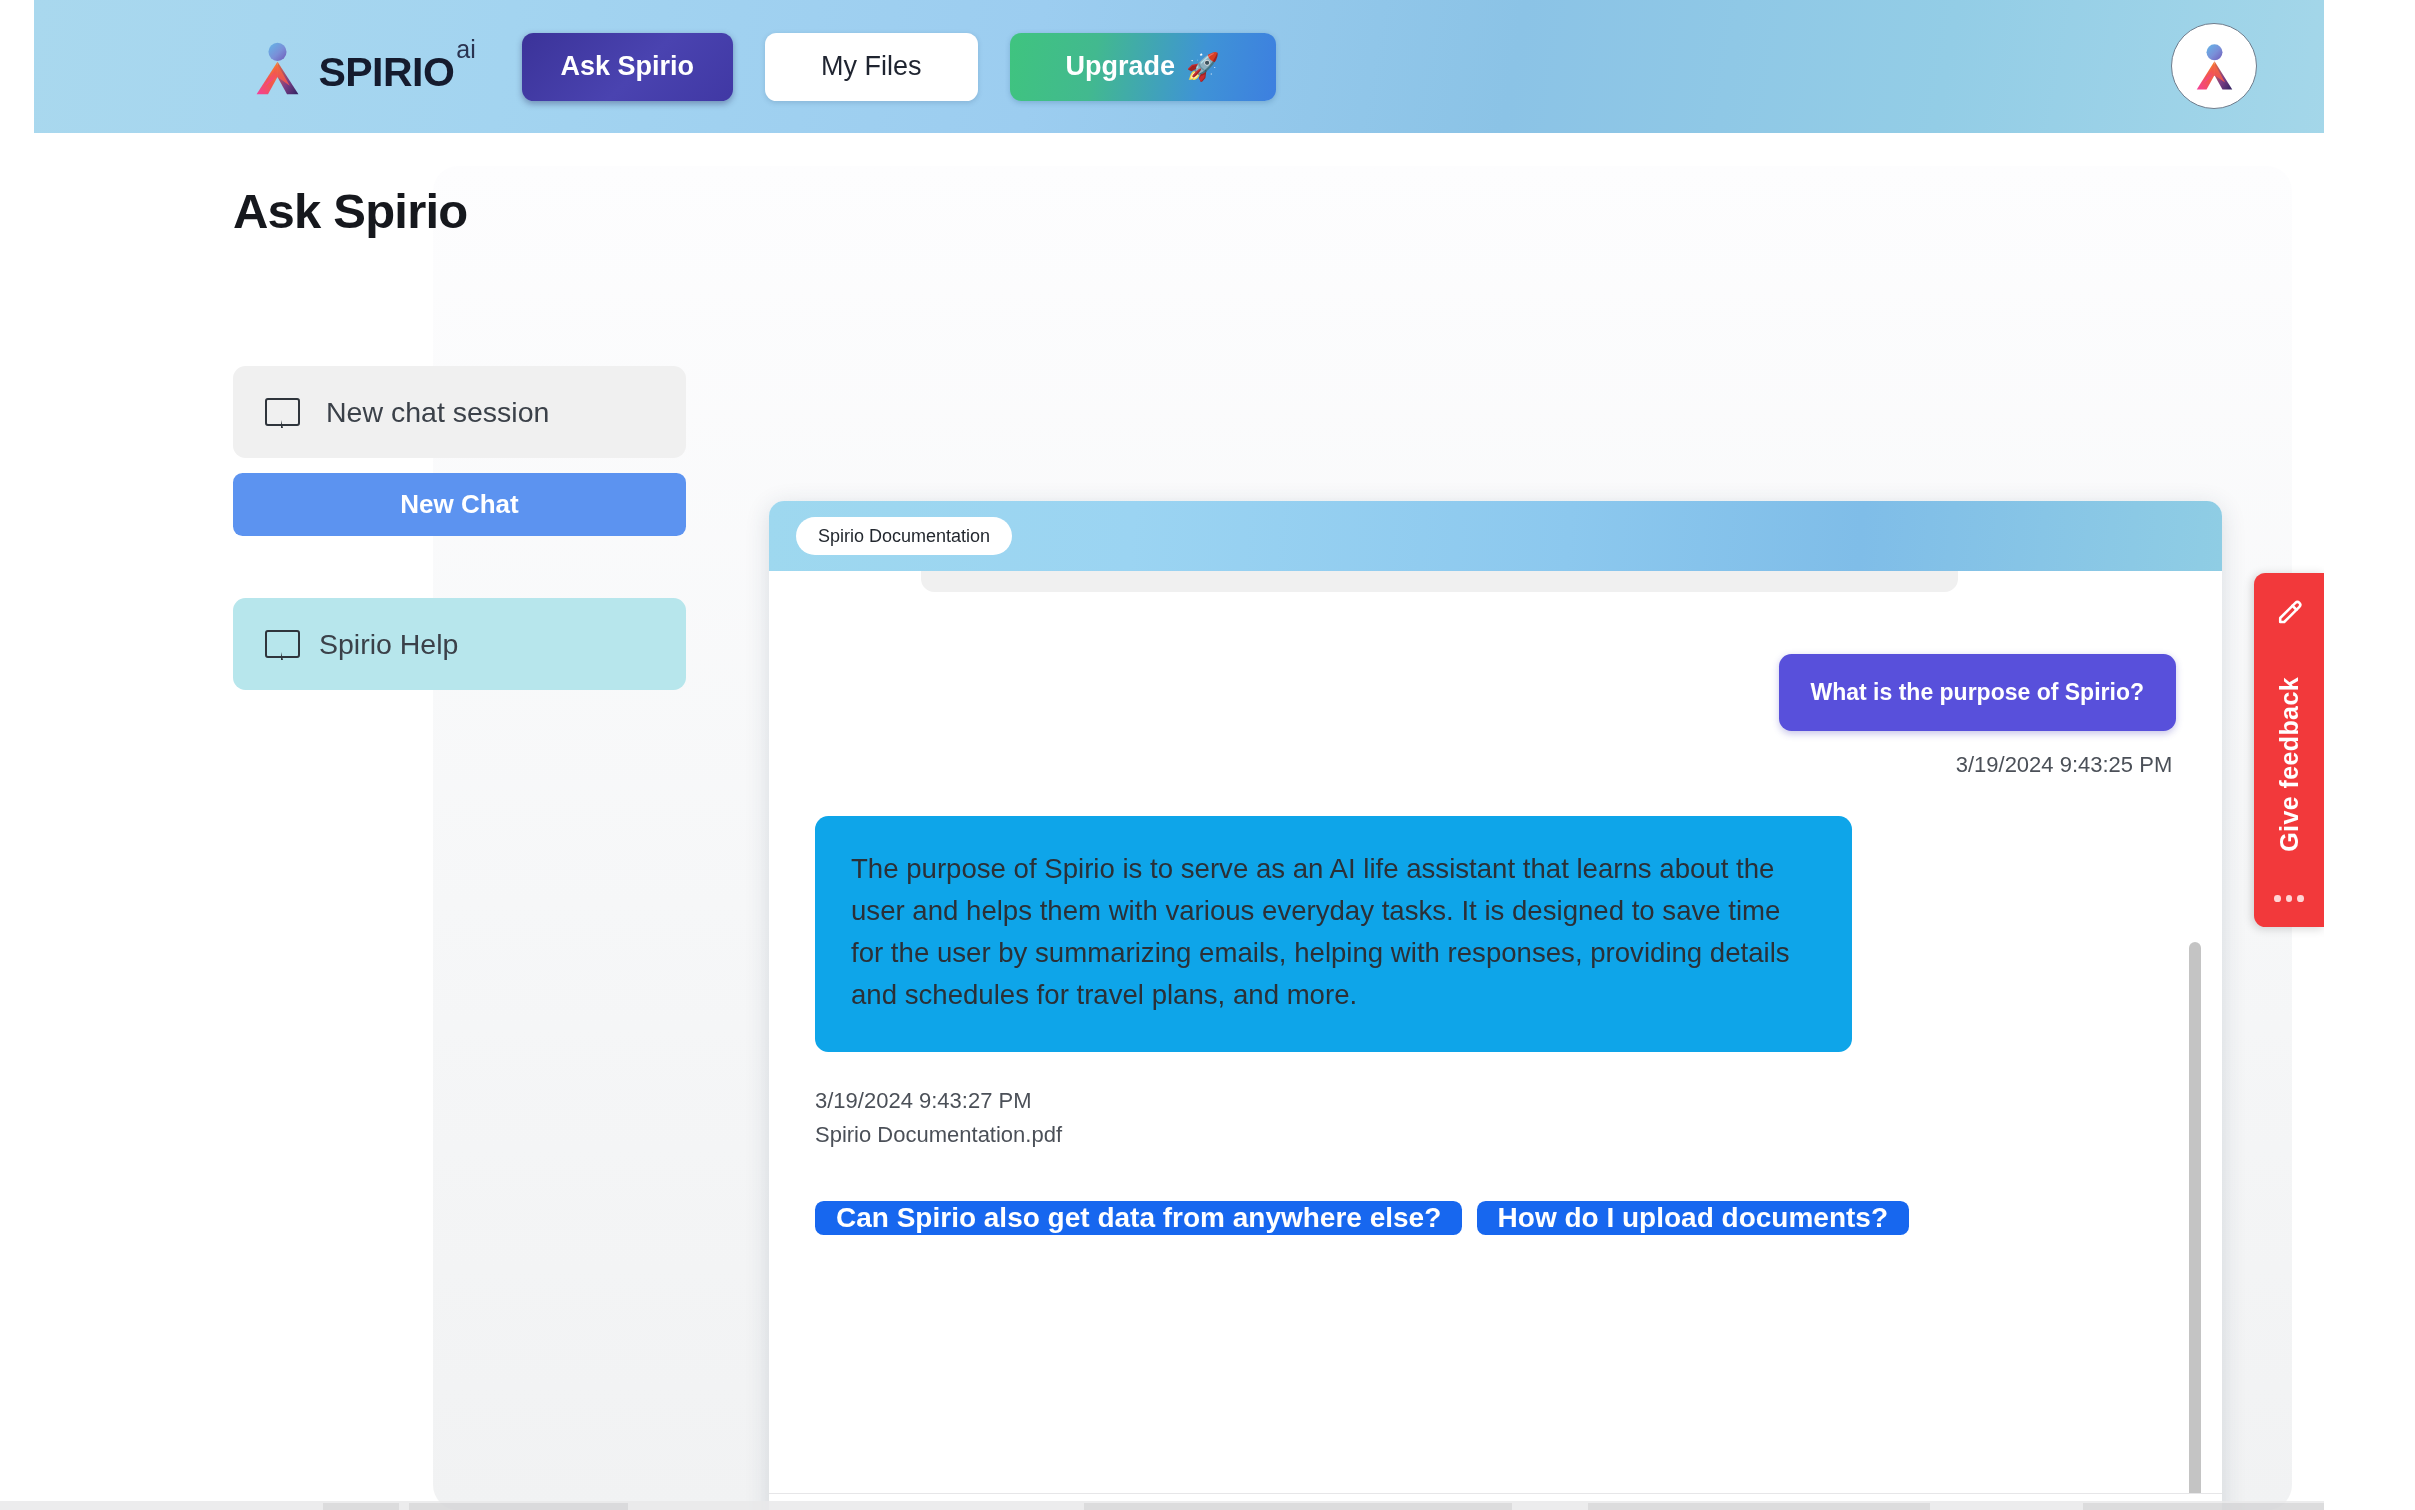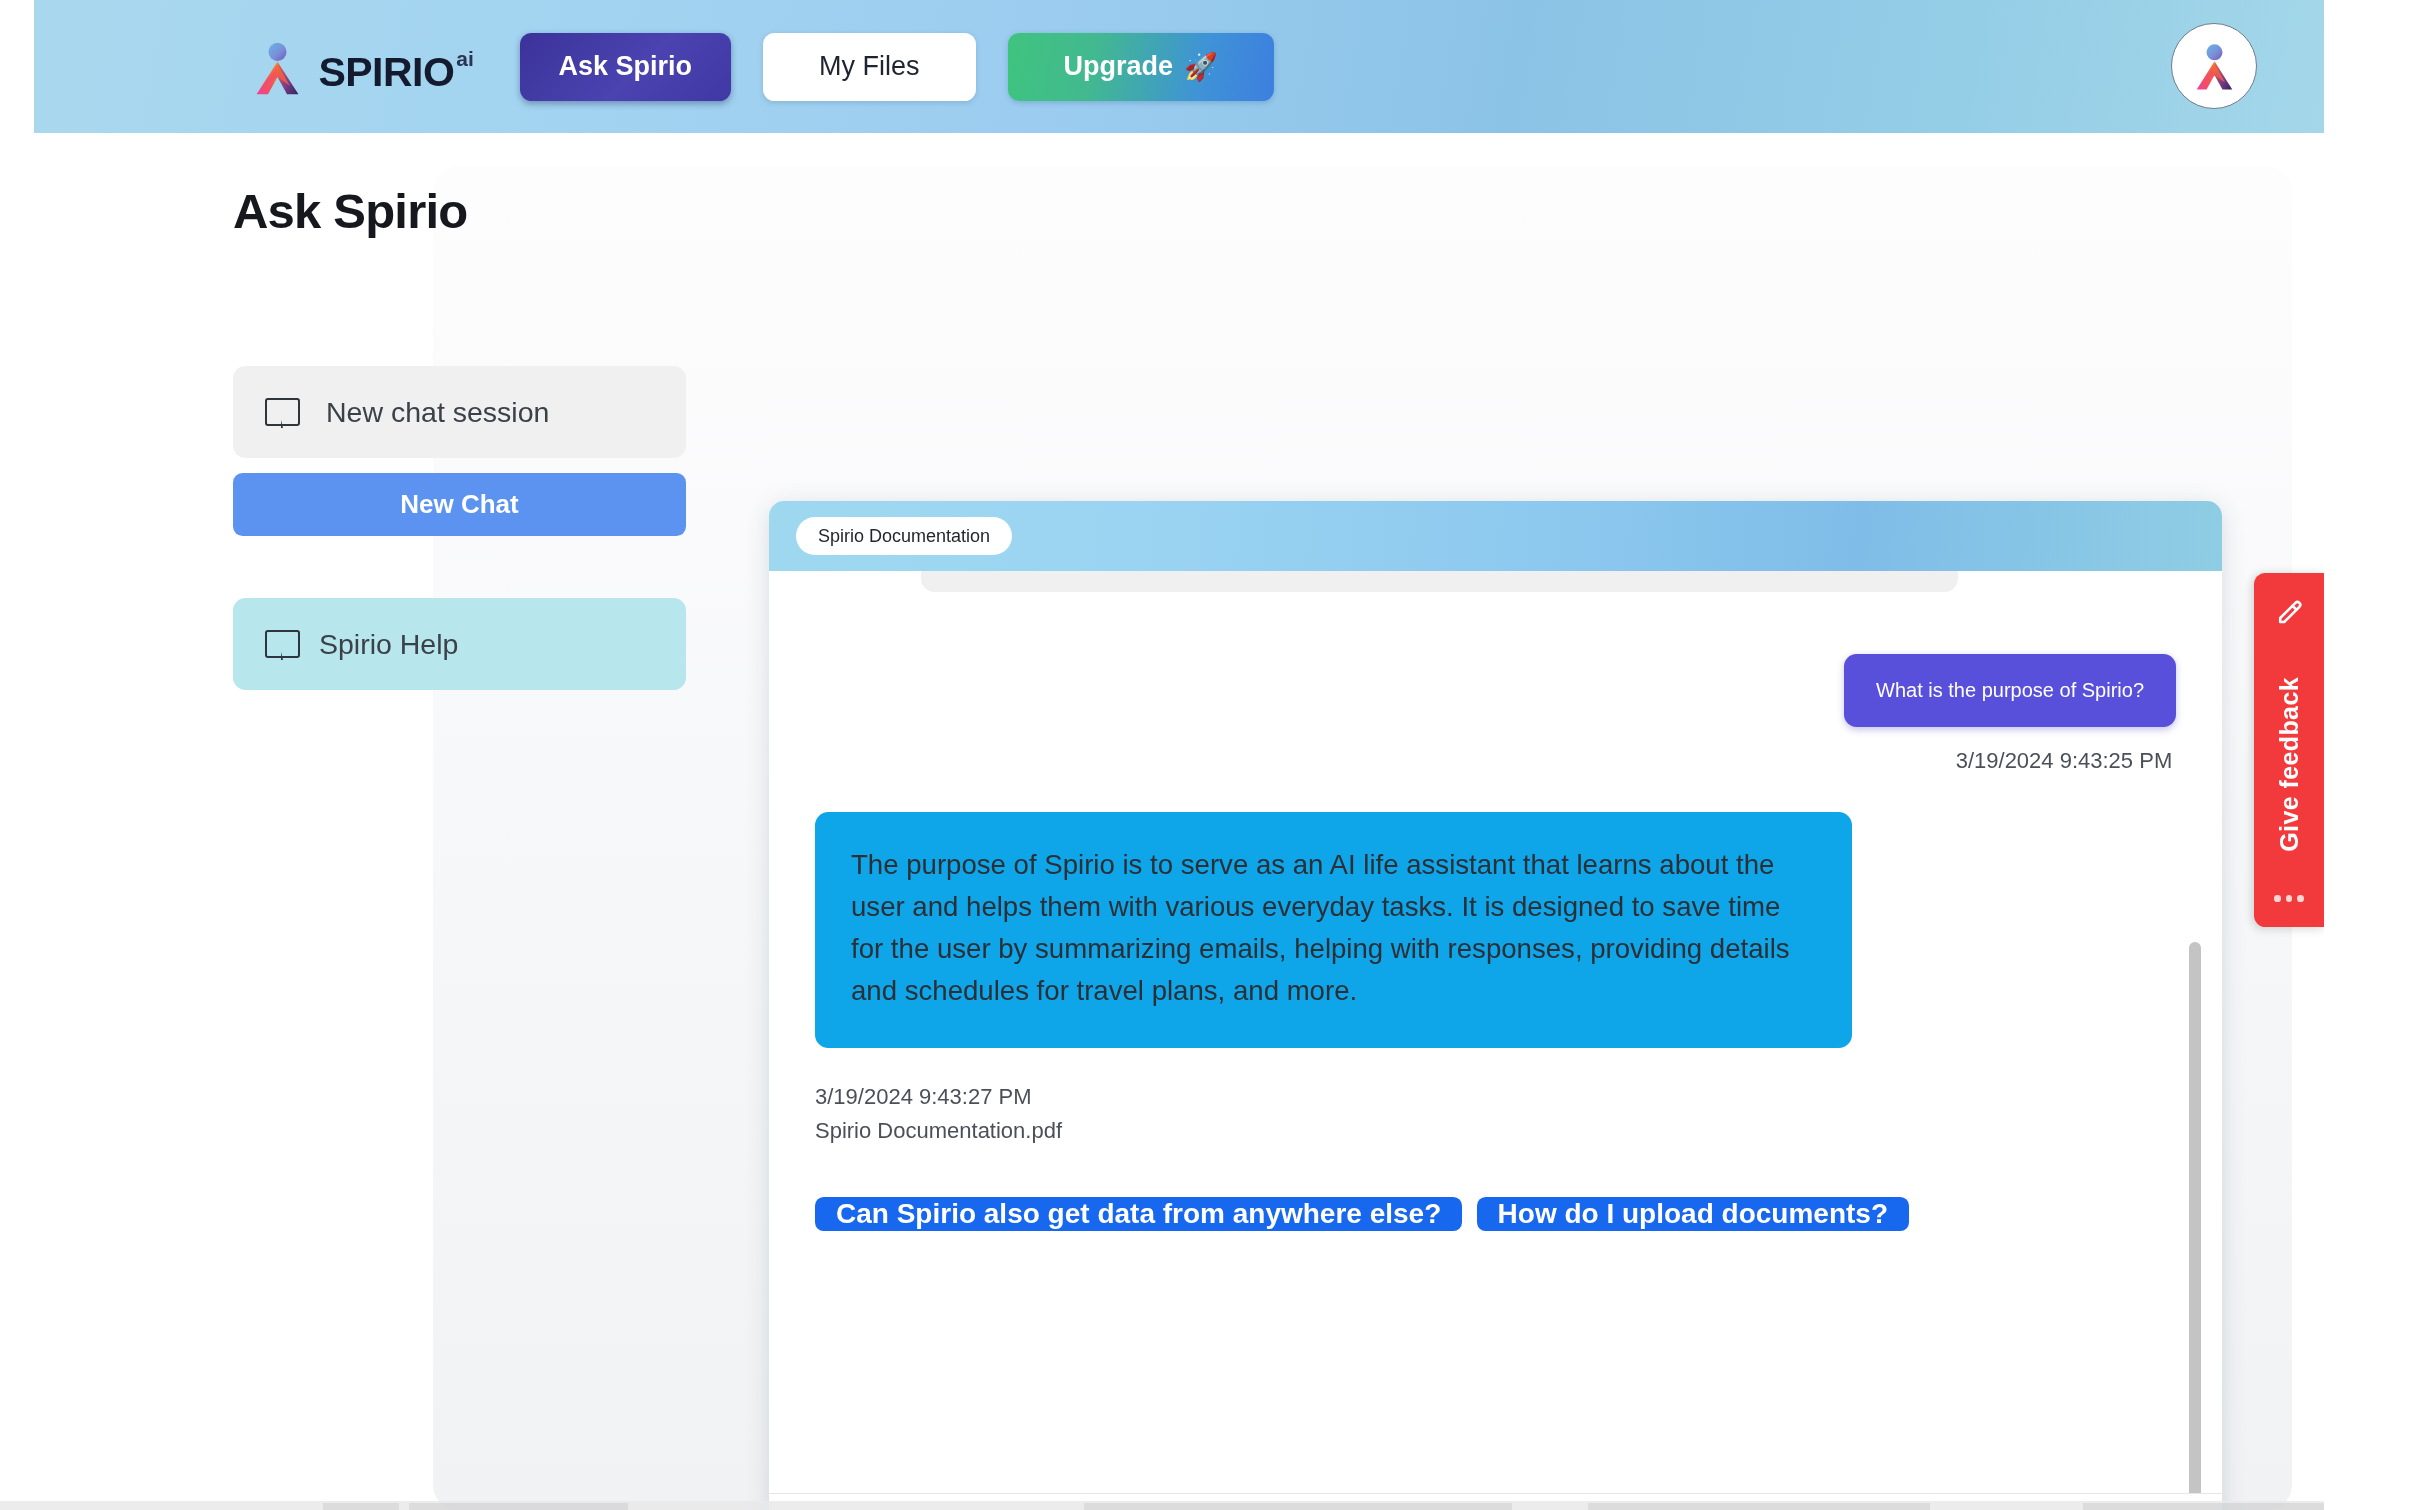--- a/index.html
+++ b/index.html
@@ -50,24 +50,24 @@
   }
   .brand-text {
     font-size: 41px;
     font-weight: 700;
     color: #151b2e;
     letter-spacing: -0.5px;
     line-height: 1;
     margin-top: 17px;
   }
   .brand-sup {
-    font-size: 21px;
-    font-weight: 700;
+    font-size: 25px;
+    font-weight: 400;
     color: #2a3350;
-    margin-top: 12px;
+    margin-top: 0;
     margin-left: 1.9px;
   }
 
   
   .nav-btn {
     height: 68px;
     border-radius: 11.4px;
     border: none;
     font-family: "Liberation Sans", sans-serif;
     font-size: 27px;
@@ -257,22 +257,22 @@
     padding: 34px 46px 0 46px;
     overflow: hidden;
   }
 
   .row-right { display: flex; justify-content: flex-end; margin-top: 49px; }
   .row-left  { display: flex; justify-content: flex-start; }
 
   .bubble-user {
     background: #5850db;
     color: #ffffff;
-    font-size: 20px;
-    font-weight: 400;
+    font-size: 23px;
+    font-weight: 700;
     border-radius: 12.4px;
     padding: 25px 32px;
     box-shadow: 0 2.9px 7.6px rgba(60,55,180,0.28);
     max-width: 856px;
   }
   .ts-right {
     text-align: right;
     font-size: 22px;
     color: #4b5058;
     margin-top: 21px;

